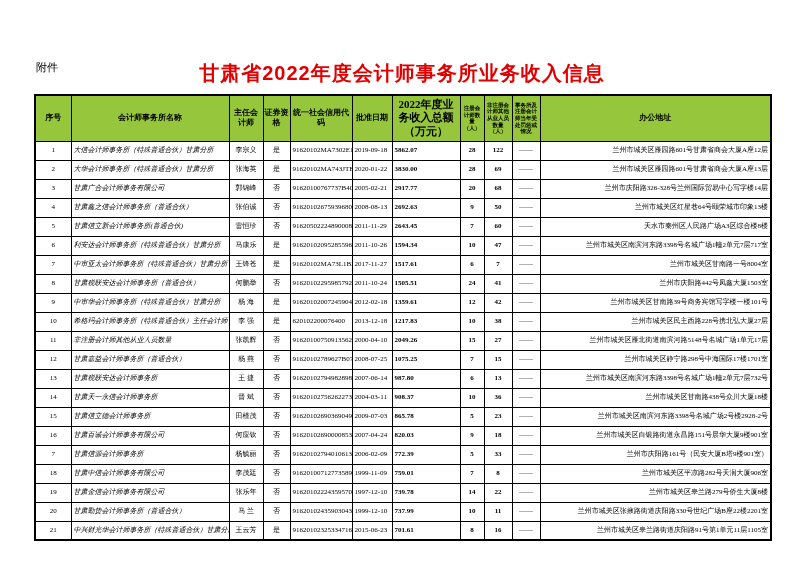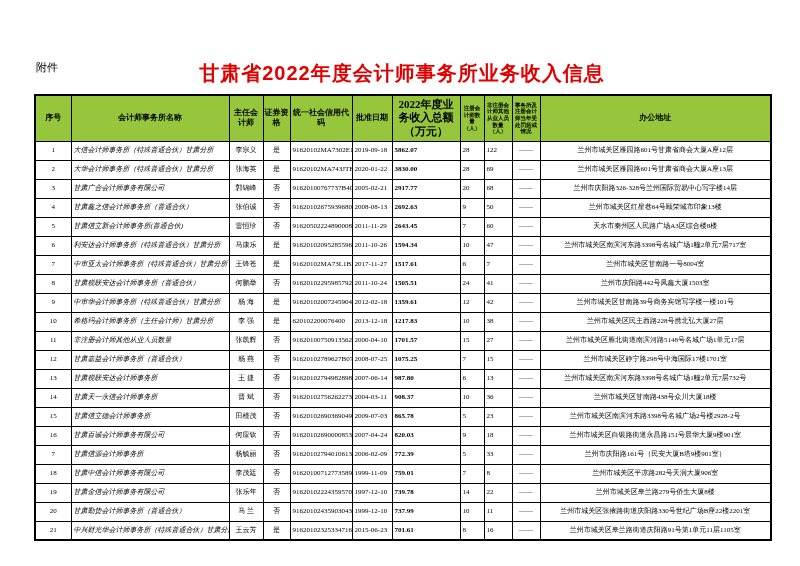--- a/index.html
+++ b/index.html
@@ -42,23 +42,23 @@
     height:18px;font-size:7px;white-space:nowrap;line-height:1;
   }
   .revenue tbody tr{height:19px;}
   td.c-num{text-align:center;}
   td.c-name{text-align:left;font-style:italic;}
   td.c-chief{text-align:center;margin-left:32px;}
   td.c-sec{text-align:center;}
   td.c-code{text-align:left;font-size:6px;}
   td.c-date{font-size:6.5px;}
   td.c-revenue{padding-right:14px;font-weight:bold;}
-  td.c-cpa,td.c-staff{text-align:left;font-weight:normal;}
+  td.c-cpa,td.c-staff{text-align:center;font-weight:bold;}
   td.c-penalty{text-align:center;font-size:6px;}
-  td.c-address{text-align:center;}
+  td.c-address{text-align:right;}
   
   col.w-num{width:36px;} col.w-name{width:158px;} col.w-chief{width:34px;}
   col.w-sec{width:27px;} col.w-code{width:62px;} col.w-date{width:40px;}
   col.w-revenue{width:68px;} col.w-cpa{width:24px;} col.w-staff{width:28px;}
   col.w-penalty{width:28px;} col.w-address{width:231px;}
 </style>
 </head>
 <body>
 
 <div class="attachment">附件</div>
@@ -207,39 +207,39 @@
         <td class="c-code">916201020072459048</td>
         <td class="c-date">2012-02-18</td>
         <td class="c-revenue">1359.61</td>
         <td class="c-cpa">12</td>
         <td class="c-staff">42</td>
         <td class="c-penalty">——</td>
         <td class="c-address">兰州市城关区甘南路39号商务宾馆写字楼一楼101号</td>
       </tr>
       <tr>
         <td class="c-num">10</td>
-        <td class="c-name">希格玛会计师事务所（主任会计师）甘肃分所</td>
+        <td class="c-name">希格玛会计师事务所（特殊普通合伙）主任会计师</td>
         <td class="c-chief">李  强</td>
         <td class="c-sec">是</td>
         <td class="c-code">620102200076400</td>
         <td class="c-date">2013-12-18</td>
         <td class="c-revenue">1217.83</td>
         <td class="c-cpa">10</td>
         <td class="c-staff">38</td>
         <td class="c-penalty">——</td>
         <td class="c-address">兰州市城关区民主西路228号携北弘大厦27层</td>
       </tr>
       <tr>
         <td class="c-num">11</td>
         <td class="c-name">非注册会计师其他从业人员数量</td>
         <td class="c-chief">张凯辉</td>
         <td class="c-sec">否</td>
         <td class="c-code">916201007509135628</td>
         <td class="c-date">2000-04-10</td>
-        <td class="c-revenue">1701.57</td>
+        <td class="c-revenue">2049.26</td>
         <td class="c-cpa">15</td>
         <td class="c-staff">27</td>
         <td class="c-penalty">——</td>
         <td class="c-address">兰州市城关区雁北街道南滨河路5148号名城广场1单元17层</td>
       </tr>
       <tr>
         <td class="c-num">12</td>
         <td class="c-name">甘肃嘉益会计师事务所（普通合伙）</td>
         <td class="c-chief">杨  燕</td>
         <td class="c-sec">否</td>

